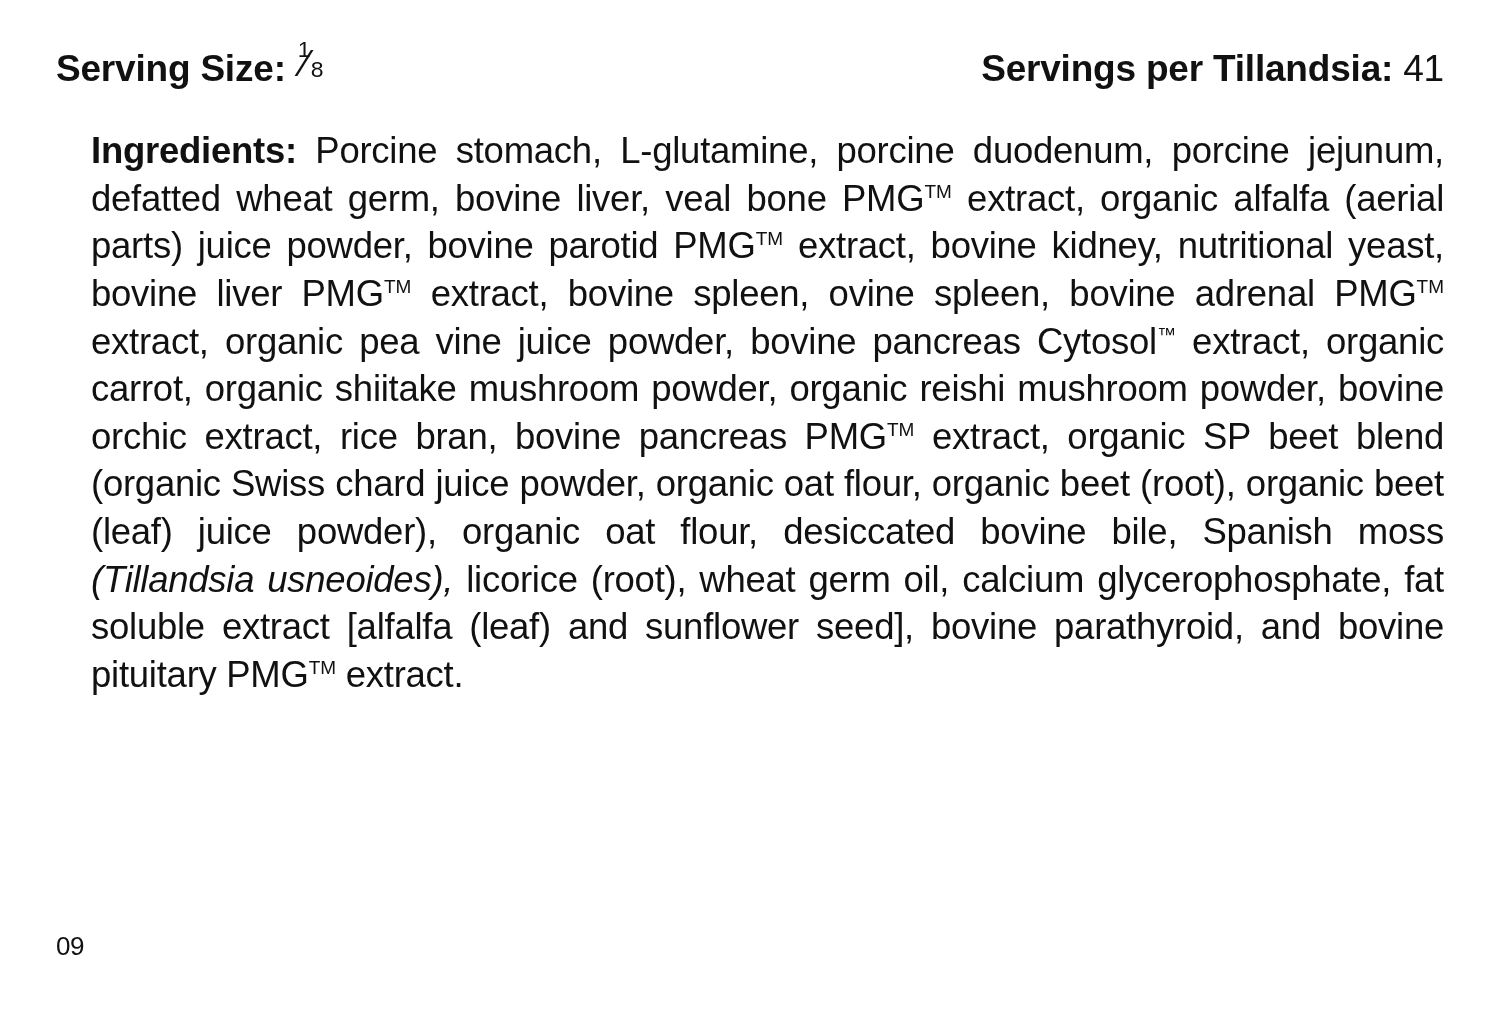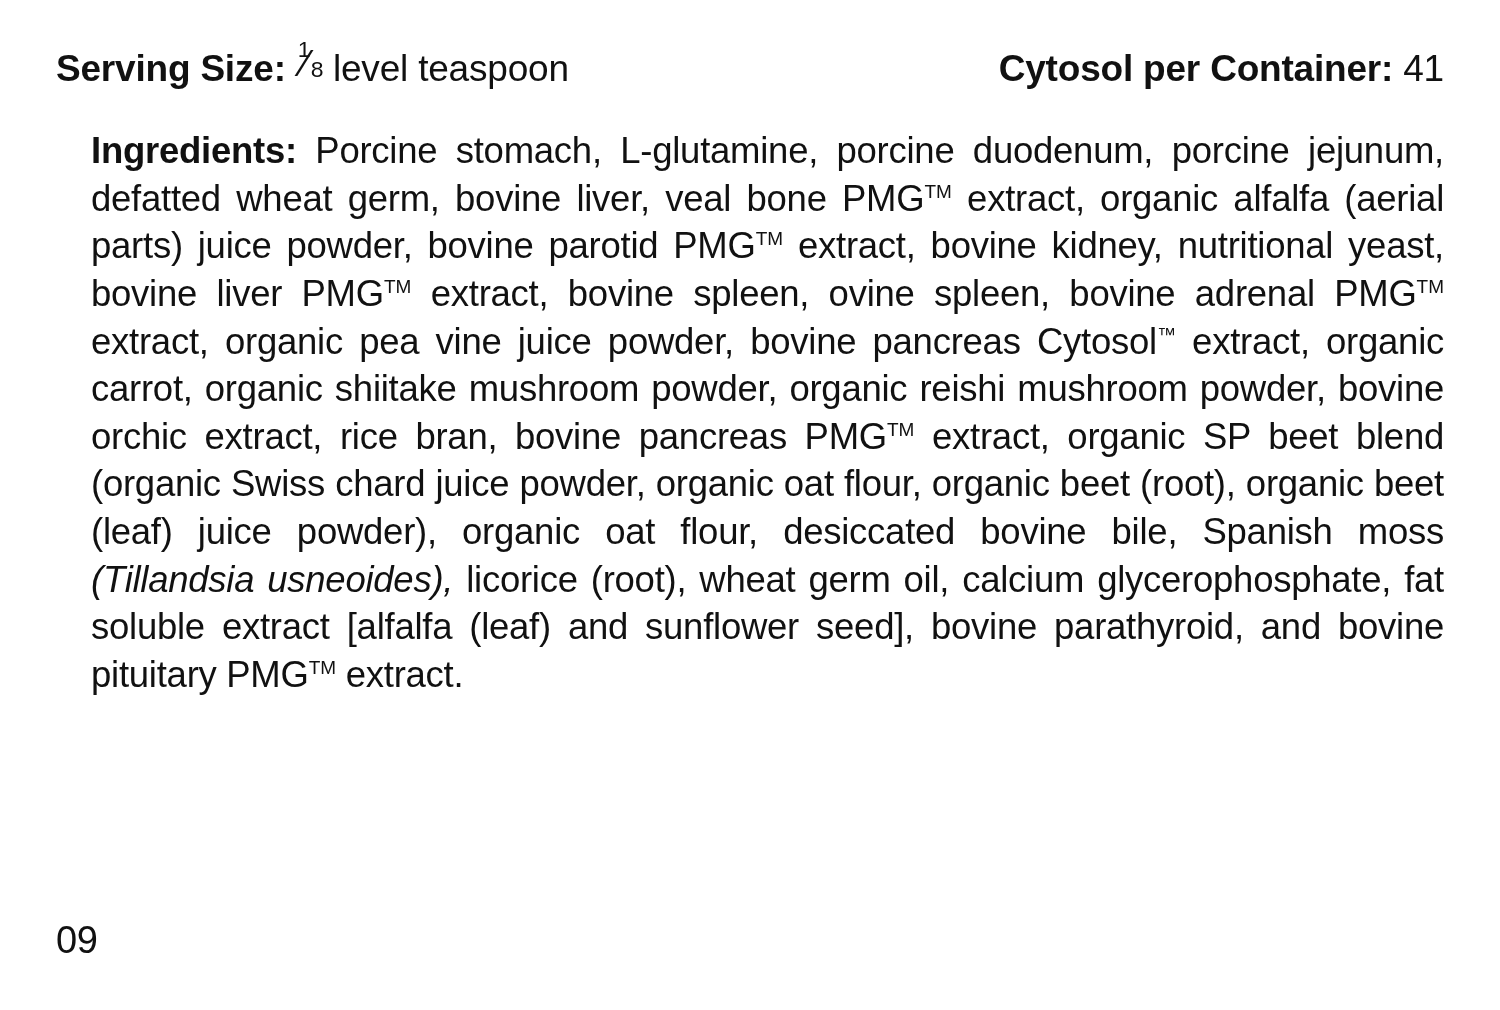--- a/index.html
+++ b/index.html
@@ -77,41 +77,40 @@
     line-height: 0;
     letter-spacing: 0;
   }
   .ital {
     font-style: italic;
   }
   .code {
     position: absolute;
     left: 56px;
     bottom: 48px;
-    font-size: 38px;
+    font-size: 26px;
     letter-spacing: -0.5px;
   }
 </style>
 </head>
 <body>
 
 <div class="label">
 
   <div class="serving-row">
     <div class="serving-left">
       <span class="bold">Serving Size:</span>
       <span class="frac">
         <span class="num">1</span>
         <span class="slash">⁄</span>
         <span class="den">8</span>
       </span>
-      <span> level teaspoon</span>
     </div>
     <div class="serving-right">
-      <span class="bold">Cytosol per Container:</span>
+      <span class="bold">Servings per Tillandsia:</span>
       <span>41</span>
     </div>
   </div>
 
   <p class="ingredients"><span class="bold">Ingredients:</span><span> Porcine stomach, L-glutamine, porcine duodenum, porcine jejunum, defatted wheat germ, bovine liver, veal bone PMG</span><sup>TM</sup><span> extract, organic alfalfa (aerial parts) juice powder, bovine parotid PMG</span><sup>TM</sup><span> extract, bovine kidney, nutritional yeast, bovine liver PMG</span><sup>TM</sup><span> extract, bovine spleen, ovine spleen, bovine adrenal PMG</span><sup>TM</sup><span> extract, organic pea vine juice powder, bovine pancreas Cytosol</span><sup>™</sup><span> extract, organic carrot, organic shiitake mushroom powder, organic reishi mushroom powder, bovine orchic extract, rice bran, bovine pancreas PMG</span><sup>TM</sup><span> extract, organic SP beet blend (organic Swiss chard juice powder, organic oat flour, organic beet (root), organic beet (leaf) juice powder), organic oat flour, desiccated bovine bile, Spanish moss </span><span class="ital">(Tillandsia usneoides),</span><span> licorice (root), wheat germ oil, calcium glycerophosphate, fat soluble extract [alfalfa (leaf) and sunflower seed], bovine parathyroid, and bovine pituitary PMG</span><sup>TM</sup><span> extract.</span></p>
 
   <div class="code">09</div>
 
 </div>
 

